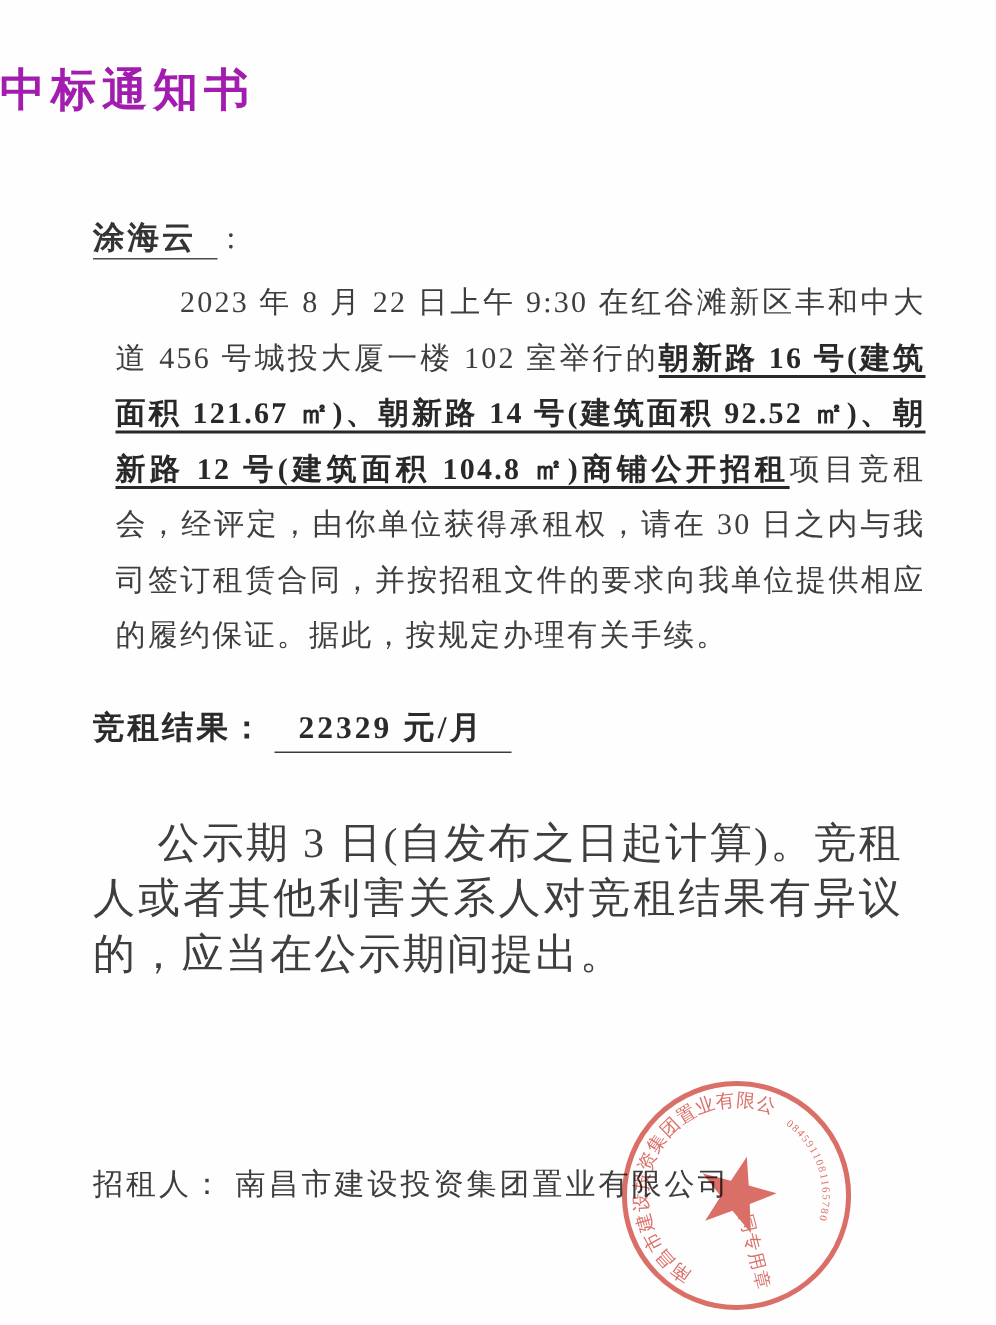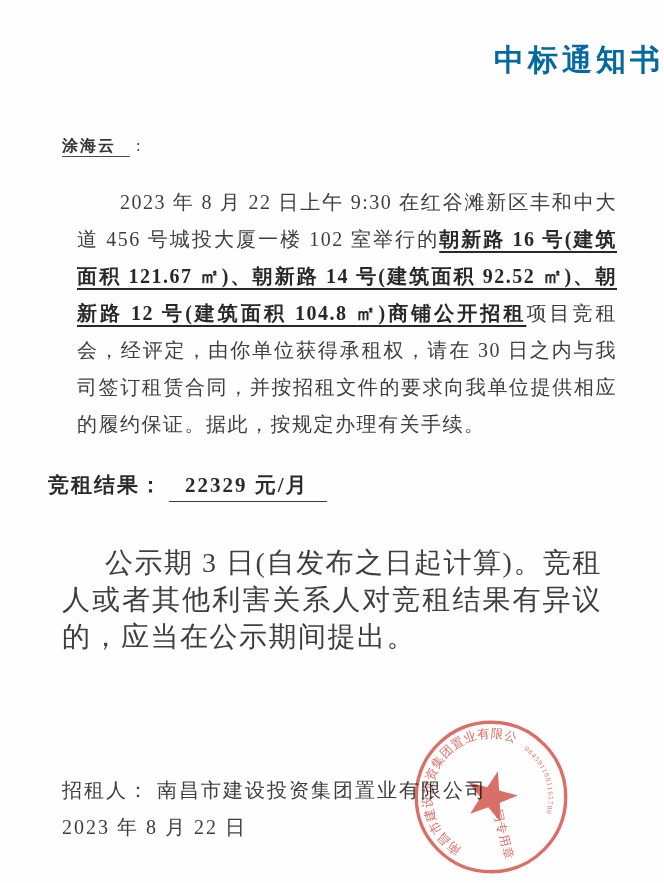--- a/index.html
+++ b/index.html
@@ -6,47 +6,47 @@
   .page{
     position:relative;
     width:664px;height:883px;
     background:#fffefe;
     overflow:hidden;
     font-family:"Liberation Serif","DejaVu Serif",serif;
     color:#3e3e3e;
   }
   .doc-title{
     position:absolute;top:40px;left:0;width:100%;
-    margin:0;text-align:right;
-    font-size:30px;font-weight:600;letter-spacing:4px;color:#0369a1;
+    margin:0;text-align:left;
+    font-size:30px;font-weight:600;letter-spacing:4px;color:#a21caf;
   }
   .addressee{
-    position:absolute;top:131px;left:62px;
-    font-size:16px;line-height:30px;letter-spacing:2px;
+    position:absolute;top:143px;left:62px;
+    font-size:21px;line-height:30px;letter-spacing:2px;
   }
   .addressee .name{
     font-weight:600;
     border-bottom:1.5px solid #4a4a4a;
     padding-right:14px;padding-bottom:2px;
     color:#343434;
   }
   .addressee .colon{padding-left:6px;}
   .para1{
     position:absolute;top:169px;left:62px;width:540px;
     margin:15px;font-size:20px;line-height:37px;letter-spacing:1.5px;
     text-align:justify;text-indent:43px;
   }
   .bold-underline{
     font-weight:bold;color:#282828;
     text-decoration:underline;
     text-decoration-thickness:1.5px;
     text-underline-offset:5px;
   }
   .result-line{
-    position:absolute;top:467px;left:48px;
+    position:absolute;top:467px;left:62px;
     font-size:21px;line-height:37px;letter-spacing:2px;
     font-weight:bold;color:#2b2b2b;
   }
   .result-value{
     border-bottom:1.5px solid #3c3c3c;
     padding:0 18px 2px 16px;margin-left:6px;
     display:inline-block;line-height:28px;
   }
   .para3{
     position:absolute;top:544px;left:62px;width:540px;
@@ -86,21 +86,20 @@
   <div class="result-line">
     <span>竞租结果：</span><span class="result-value">22329 元/月</span>
   </div>
 
   <div class="para3">
     <p>公示期 3 日(自发布之日起计算)。竞租人或者其他利害关系人对竞租结果有异议的，应当在公示期间提出。</p>
   </div>
 
   <div class="sign-block">
     <div class="sign-lessor">招租人： 南昌市建设投资集团置业有限公司</div>
-    <div class="sign-date">2023 年 8 月 22 日</div>
   </div>
 
   <div class="stamp">
     <svg viewBox="0 0 190 190">
       <defs>
         <path id="arcCompany" d="M 64,148.7 A 62,62 0 0 1 121.2,38.8" fill="none"></path>
         <path id="arcSerial" d="M 129.4,45.9 A 60,60 0 0 1 129.4,144.1" fill="none"></path>
       </defs>
       <circle cx="95" cy="95" r="78" fill="none" stroke-width="3.5" stroke="#d4554c"></circle>
       <polygon points="102.2,68 103.5,88.1 123,93.5 104.2,101 105,121.1 92.2,105.6 73.2,112.6 84,95.6 71.5,79.7 91.1,84.7" fill="#d4554c"></polygon>

